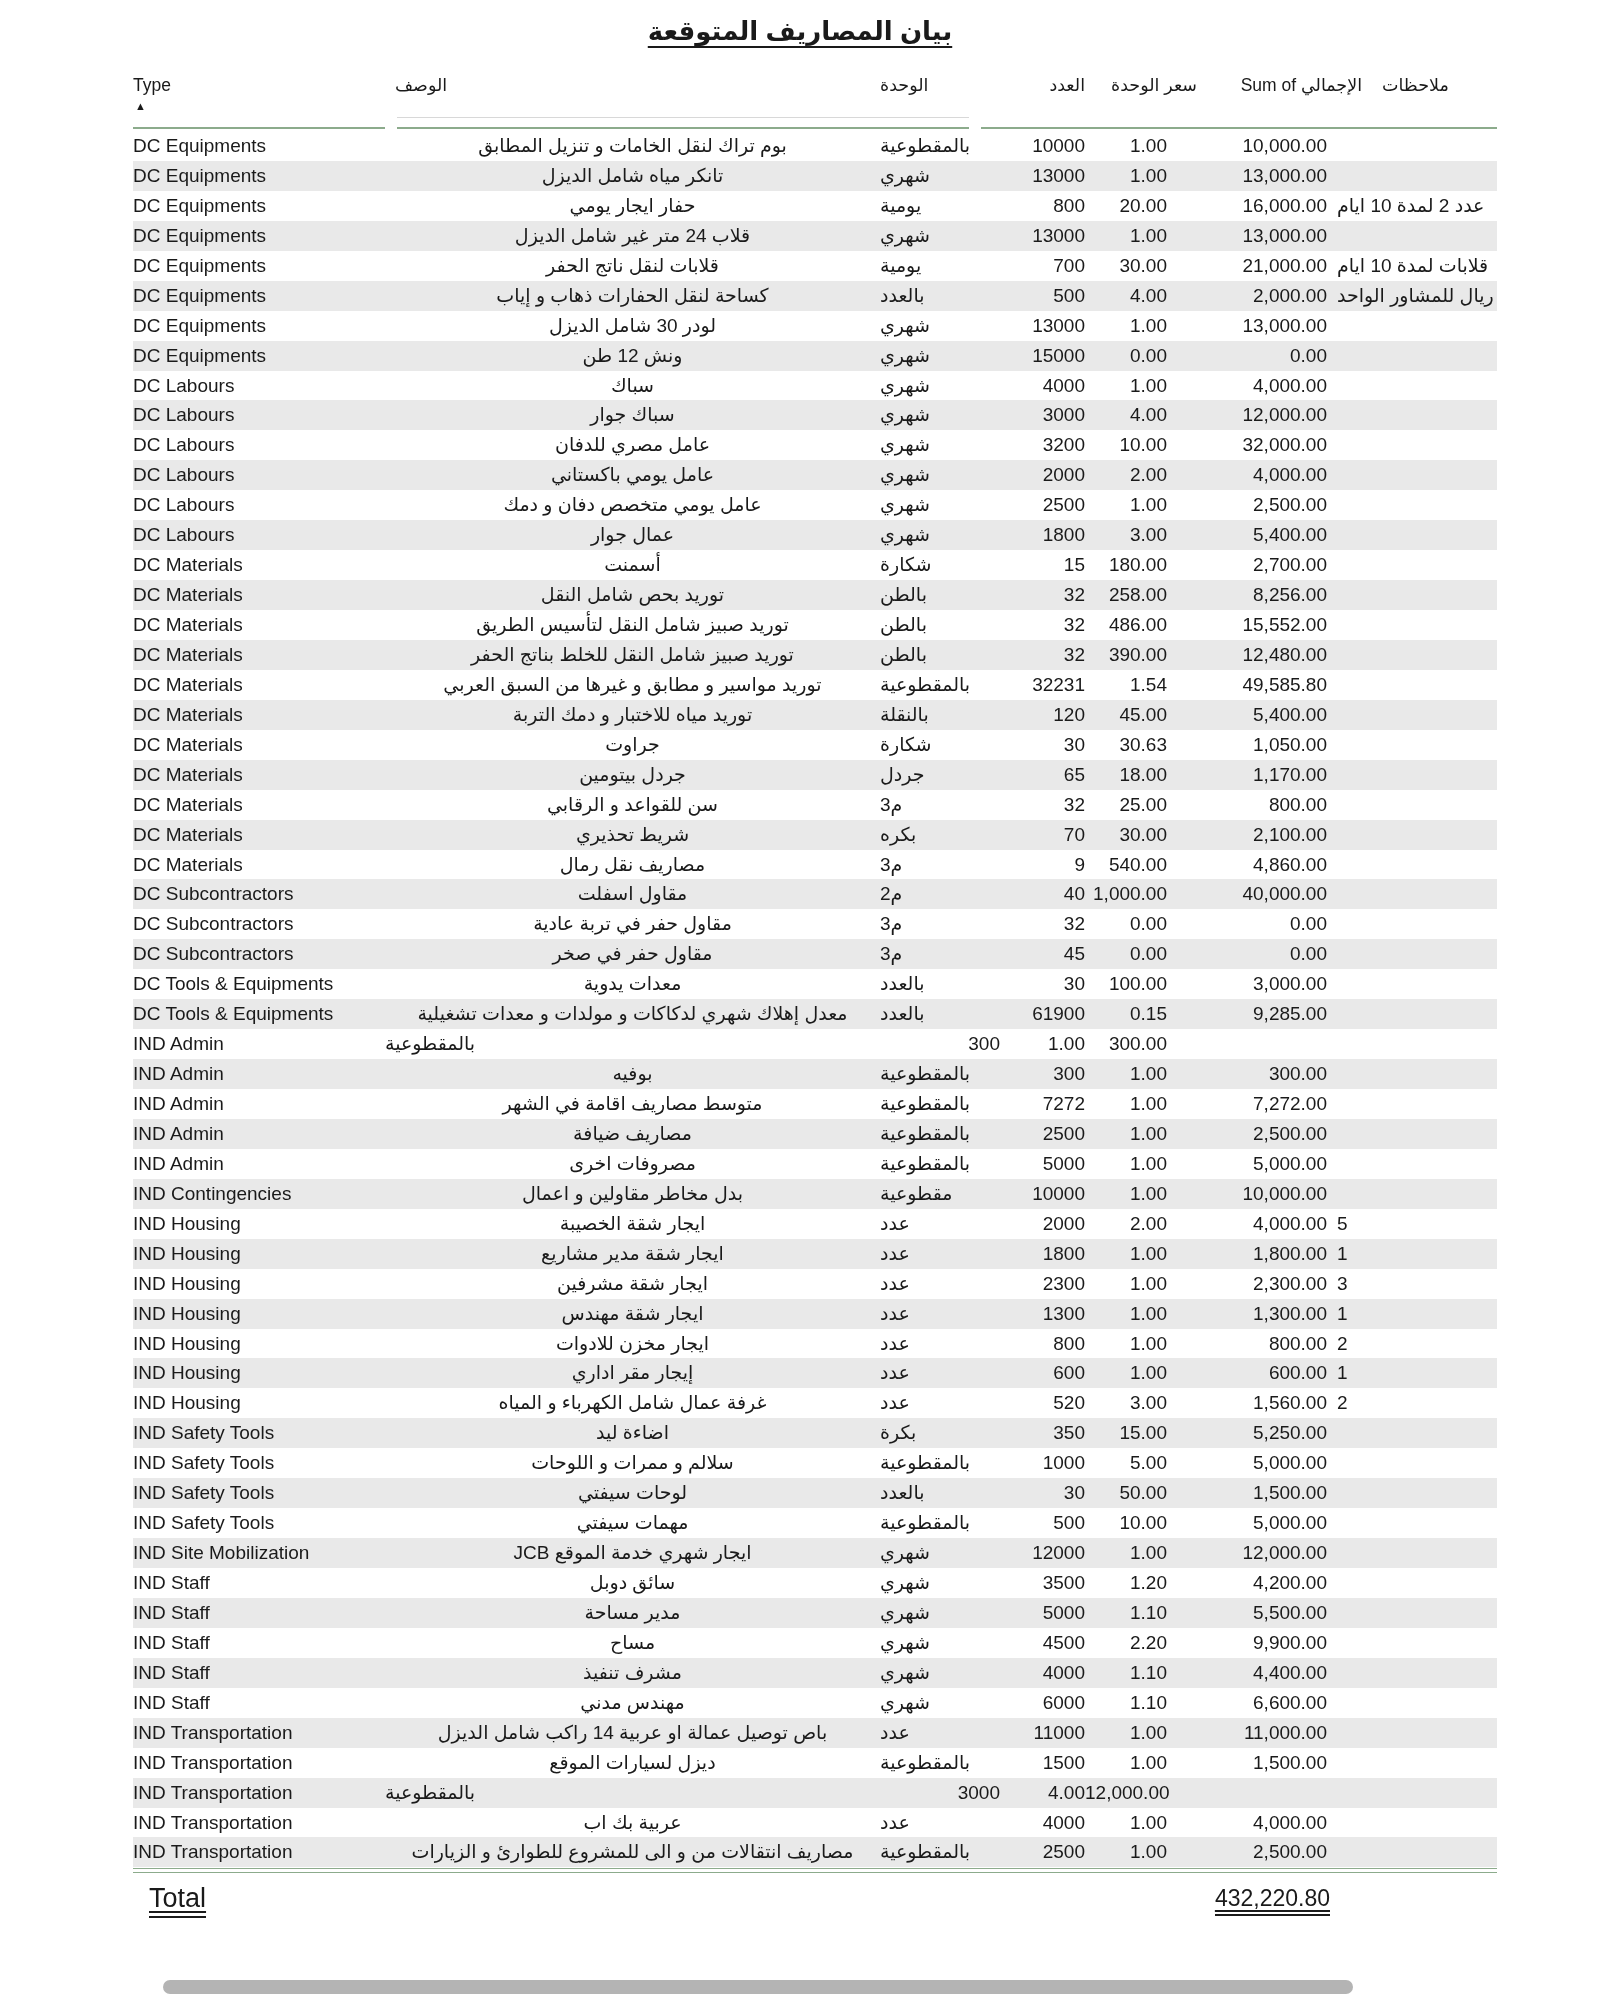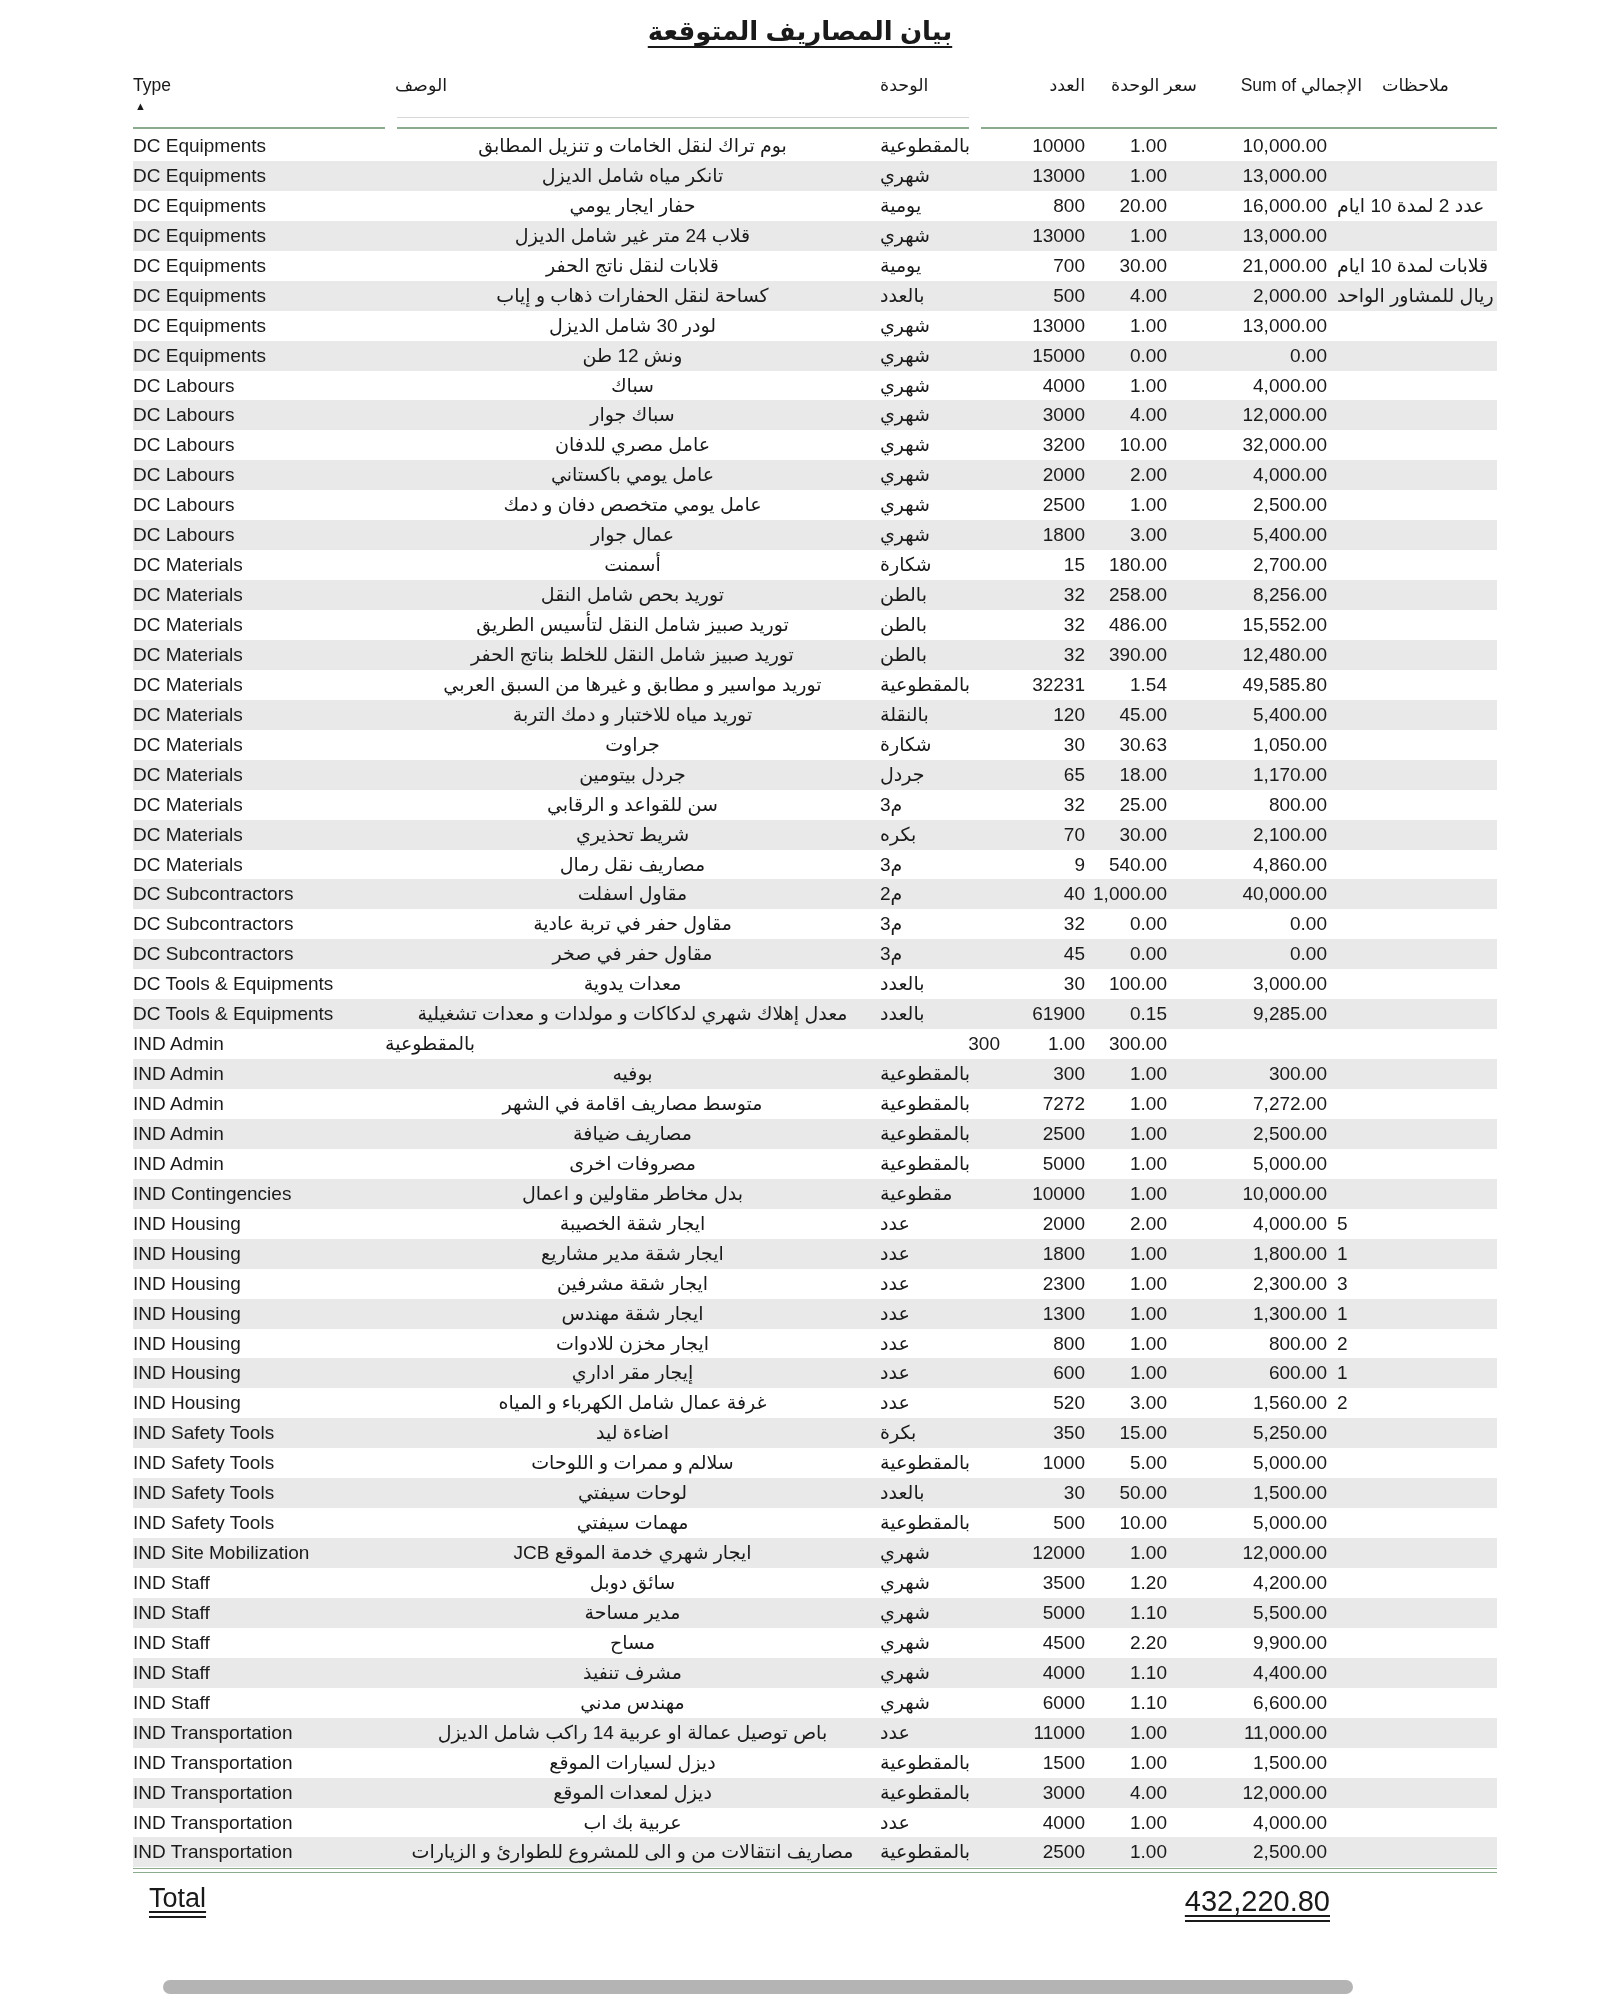--- a/index.html
+++ b/index.html
@@ -45,21 +45,21 @@
   .c-qty,.c-price,.c-sum{text-align:right;font-variant-numeric:tabular-nums;}
   .c-note{text-align:left;padding-left:10px;overflow:visible;}
   
   .total-topline{height:2.5px;border-top:1.5px solid #8cab8c;border-bottom:1.5px solid #8cab8c;margin-top:1px;}
   .total-row{position:relative;height:46px;margin-top:10px;}
   .total-label{position:absolute;left:16px;top:0;font-size:27px;}
   .total-label .dbl,.total-value .dbl{
     text-decoration:underline;text-decoration-thickness:1.5px;text-underline-offset:4px;
     border-bottom:2.5px solid #1a1a1a;padding-bottom:3px;
   }
-  .total-value{position:absolute;left:0;top:2px;width:1197px;text-align:right;font-size:29px;}
+  .total-value{position:absolute;left:0;top:2px;width:1197px;text-align:right;font-size:23px;}
   
   .hscroll{position:absolute;left:163px;top:1980px;width:1190px;height:14px;border-radius:7px;background:#b4b4b4;}
 </style>
 </head>
 <body>
 
 <div class="title">بيان المصاريف المتوقعة</div>
 
 <div class="sheet">
 
@@ -572,21 +572,20 @@
         <div class="c-type">IND Transportation</div>
         <div class="c-desc"><span class="rtl">ديزل لسيارات الموقع</span></div>
         <div class="c-unit"><span class="rtl">بالمقطوعية</span></div>
         <div class="c-qty">1500</div>
         <div class="c-price">1.00</div>
         <div class="c-sum">1,500.00</div>
         <div class="c-note"></div>
       </div>
       <div class="trow">
         <div class="c-type">IND Transportation</div>
-        <div class="c-desc"><span class="rtl">ديزل لمعدات الموقع</span></div>
         <div class="c-unit"><span class="rtl">بالمقطوعية</span></div>
         <div class="c-qty">3000</div>
         <div class="c-price">4.00</div>
         <div class="c-sum">12,000.00</div>
         <div class="c-note"></div>
       </div>
       <div class="trow">
         <div class="c-type">IND Transportation</div>
         <div class="c-desc"><span class="rtl">عربية بك اب</span></div>
         <div class="c-unit"><span class="rtl">عدد</span></div>

